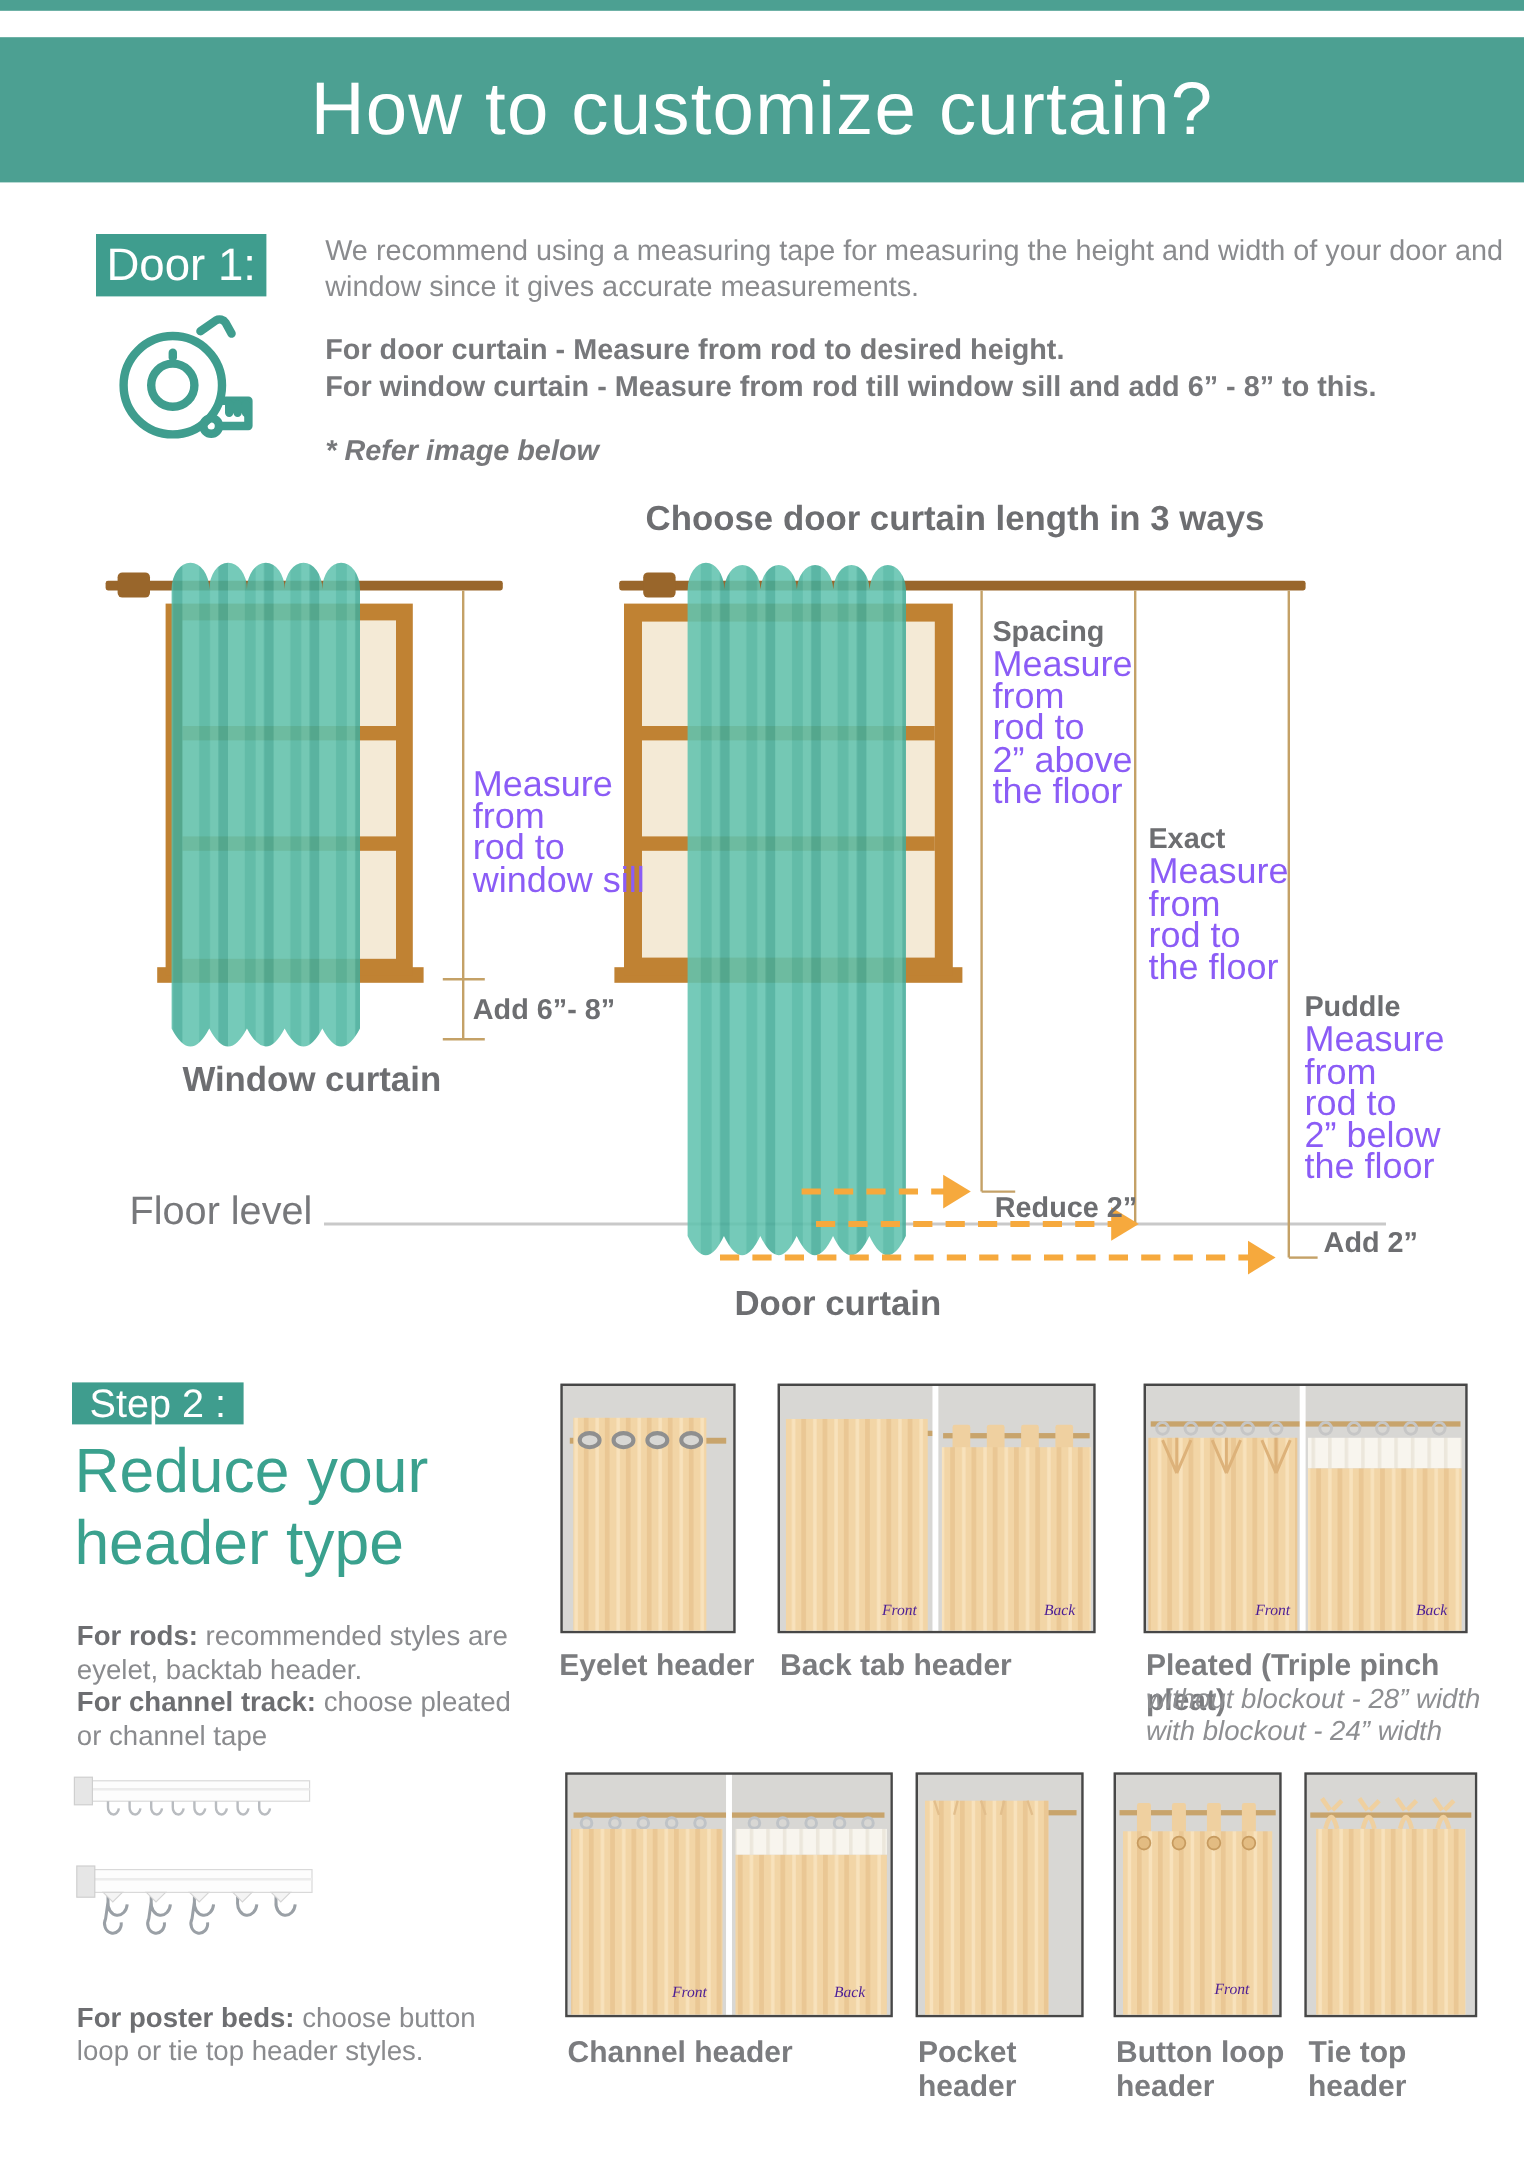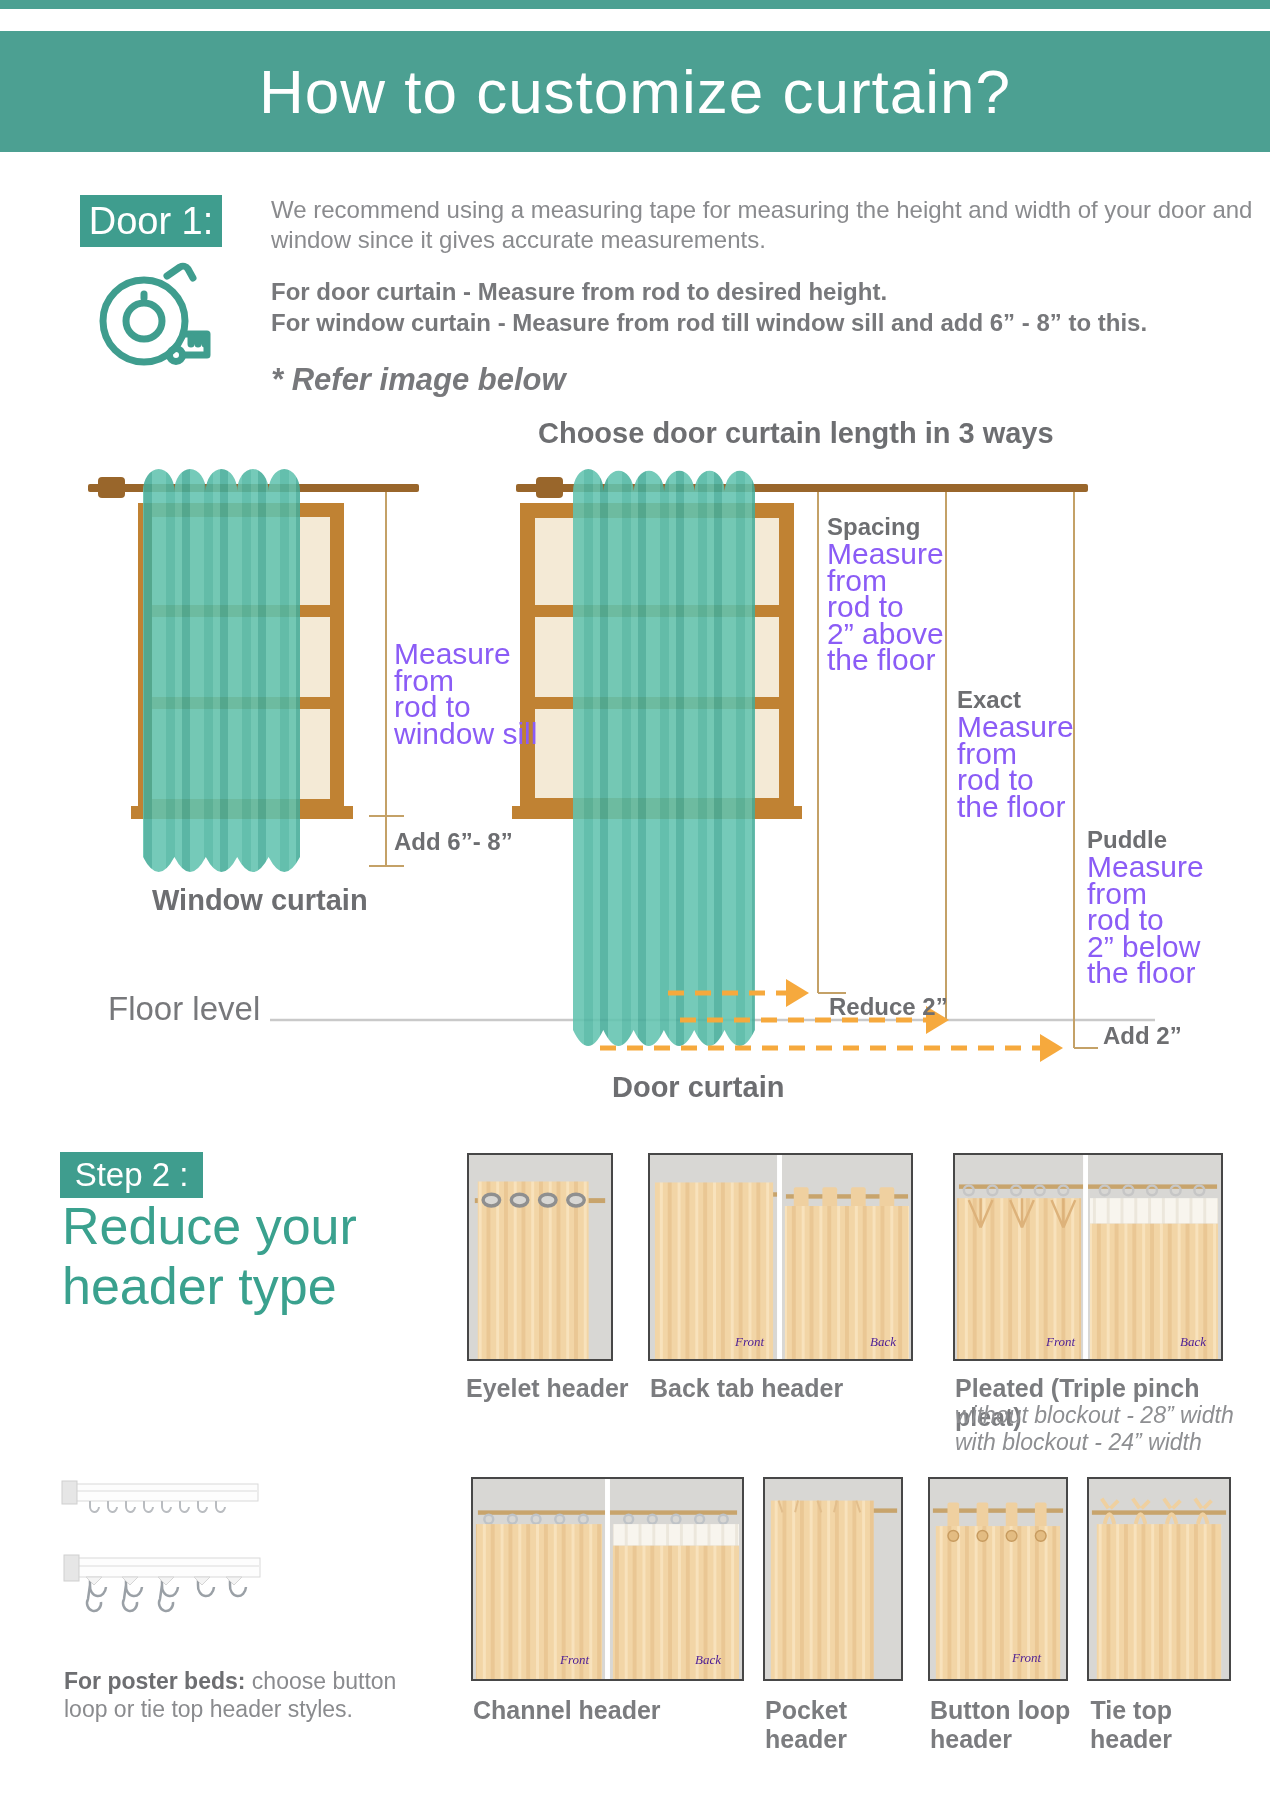--- a/index.html
+++ b/index.html
@@ -8,24 +8,24 @@
   .abs{position:absolute;}
   .pre{white-space:pre-line;}
   
   .topstrip{left:0;top:0;width:1270px;height:9px;background:#4CA092;}
   .banner{left:0;top:31px;width:1270px;height:121px;background:#4CA092;
           display:flex;align-items:center;justify-content:center;}
   .banner h1{margin:0;color:#fff;font-size:62px;font-weight:400;letter-spacing:1px;}
   
   .badge{background:#3F9D8E;color:#fff;display:flex;align-items:center;justify-content:center;}
   .badge1{left:80px;top:195px;width:142px;height:52px;font-size:38px;}
-  .badge2{left:60px;top:1152px;width:143px;height:46px;font-size:33px;}
+  .badge2{left:60px;top:1152px;width:143px;height:35px;font-size:33px;}
   .gray{color:#8A8B8E;}
   .body24{font-size:24px;line-height:30px;}
-  .note{font-size:31px;font-weight:700;font-style:italic;color:#77787B;}
+  .note{font-size:24px;font-weight:700;font-style:italic;color:#77787B;}
   .dtitle{font-size:29px;font-weight:700;color:#6D6E71;}
   .mlabel{font-size:30px;line-height:26.5px;color:#8b5cf6;}
   .mtitle{font-size:24px;font-weight:700;color:#6D6E71;}
   .blabel{font-size:29px;font-weight:700;color:#6D6E71;}
   .floorlbl{font-size:33px;font-weight:500;color:#77787B;}
   .h2teal{font-size:52px;line-height:60px;color:#3AA18E;font-weight:400;}
   .sidep{font-size:23px;line-height:27.5px;color:#8A8B8E;width:372px;}
   .sidep b{color:#6D6E71;}
   .photo{border:2px solid #474747;box-sizing:border-box;background:#D8D7D4;}
   .photo svg{display:block;width:100%;height:100%;}
@@ -176,20 +176,24 @@
   <div class="abs mtitle" style="left:829px;top:993px;">Reduce 2”</div>
   <div class="abs mtitle" style="left:1103px;top:1022px;">Add 2”</div>
   <div class="abs blabel" style="left:612px;top:1071px;">Door curtain</div>
 
   <div class="abs badge badge2">
     <span>Step 2 :</span>
   </div>
   <div class="abs h2teal pre" style="left:62px;top:1196px;">Reduce your
 header type</div>
 
+  <div class="abs sidep" style="left:64px;top:1350px;">
+    <b>For rods:</b><span>  recommended styles are eyelet, backtab header.</span><br>
+    <b>For channel track:</b><span>  choose pleated or channel tape</span>
+  </div>
 
   <div class="abs" style="left:60px;top:1476px;width:202px;height:64px;">
     <svg viewBox="0 0 202 64">
       <rect x="8" y="8" width="190" height="17" fill="#FDFDFD" stroke="#D9D9D9"></rect>
       <line x1="8" y1="15" x2="198" y2="15" stroke="#ECECEC" stroke-width="2"></line>
       <rect x="2" y="5" width="15" height="23" fill="#E6E6E6" stroke="#CFCFCF"></rect>
       <g stroke="#B9BCC0" stroke-width="2" fill="none">
         <path d="M30,25 v5 a4.5,5.5 0 1 0 9,1"></path>
           <path d="M48,25 v5 a4.5,5.5 0 1 0 9,1"></path>
         <path d="M66,25 v5 a4.5,5.5 0 1 0 9,1"></path>

